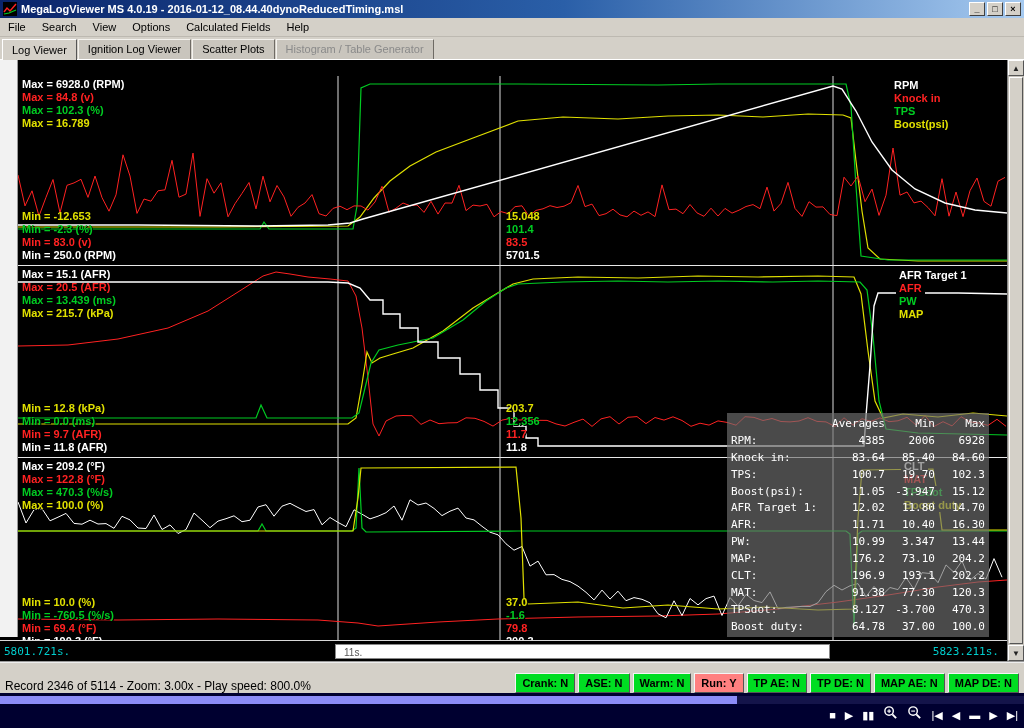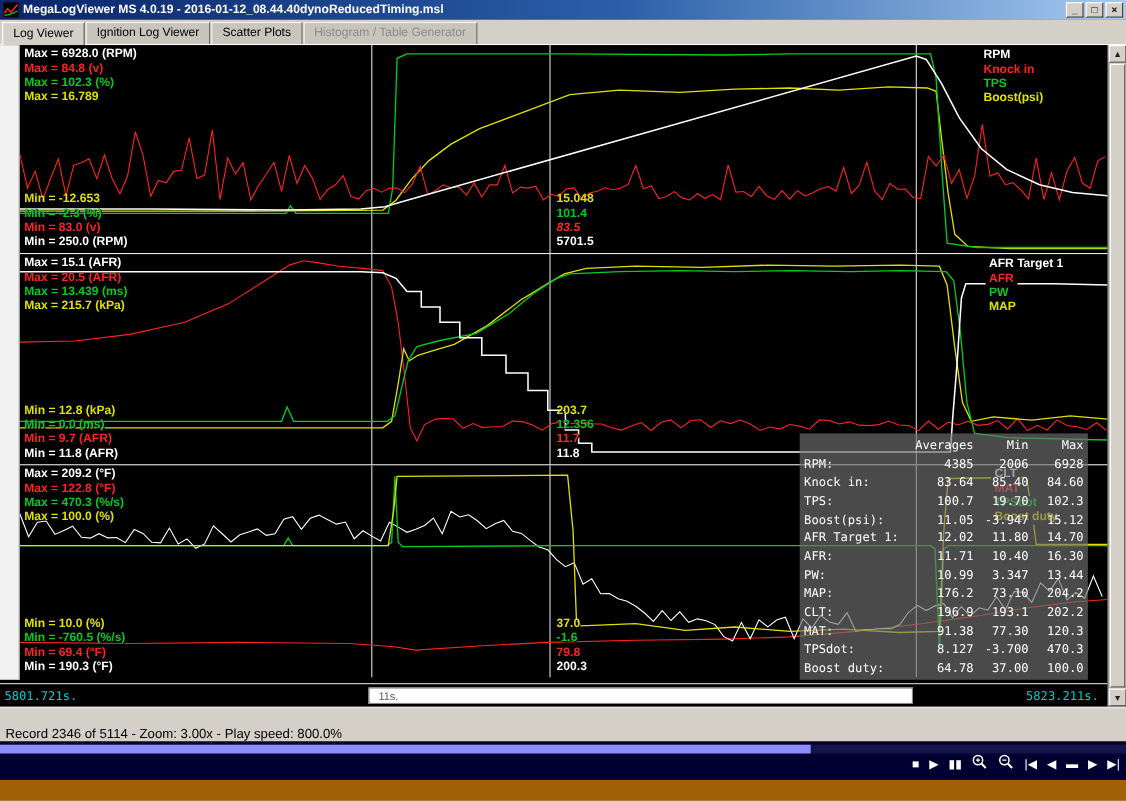--- a/index.html
+++ b/index.html
@@ -27,21 +27,21 @@
             border-bottom:1px solid #fff; }
   .tab { font-size:11px; padding:3px 9px 4px 9px; margin-right:1px; background:#c9c5bd; color:#000;
          border:1px solid; border-color:#f4f2ee #6e6a64 #8a8680 #f4f2ee; border-bottom:none; white-space:nowrap; }
   .tab.active { background:#d4d0c8; border-color:#fff #555 #d4d0c8 #fff; padding-top:4px; position:relative; top:1px; }
   .tab.disabled { color:#8a8a8a; }
 
   
   .chart-wrapper { position:relative; height:601px; background:#000; }
   .left-strip { position:absolute; left:0; top:0; width:18px; height:577px; background:#f2f2f2;
                 border-right:1px solid #9a9a9a; z-index:1; }
-  .panels { position:absolute; left:18px; top:0; width:989px; z-index:2; }
+  .panels { position:absolute; left:18px; top:16px; width:989px; z-index:2; }
   .panel { position:relative; border-bottom:1px solid #e8e8e8; }
   .panel:last-child { border-bottom:none; }
   .panel svg { display:block; }
   .lbl-stack { position:absolute; z-index:3; font-size:11px; font-weight:bold; line-height:13px;
                text-shadow:1px 1px 0 #000; white-space:nowrap; }
   .legend div { background:#000; padding:0 3px; width:max-content; }
 
   
   .stats-table { position:absolute; left:727px; top:353px; width:262px; height:224px; z-index:5;
                  background:rgba(112,112,112,0.66); color:#fff;
@@ -100,20 +100,28 @@
         </svg>
     </span>
     <span class="title-text">MegaLogViewer MS 4.0.19 - 2016-01-12_08.44.40dynoReducedTiming.msl</span>
     <span class="win-buttons">
       <span class="win-btn">_</span>
       <span class="win-btn">□</span>
       <span class="win-btn">×</span>
     </span>
   </div>
 
+  <div class="menubar">
+      <span class="menu-item">File</span>
+      <span class="menu-item">Search</span>
+      <span class="menu-item">View</span>
+      <span class="menu-item">Options</span>
+      <span class="menu-item">Calculated Fields</span>
+      <span class="menu-item">Help</span>
+    </div>
 
   <div class="tabbar">
       <span class="tab active">Log Viewer</span>
       <span class="tab">Ignition Log Viewer</span>
       <span class="tab">Scatter Plots</span>
       <span class="tab disabled">Histogram / Table Generator</span>
     </div>
 
   <div class="chart-wrapper">
     <div class="left-strip"></div>
@@ -136,21 +144,21 @@
           </div>
           <div class="lbl-stack" style="left: 4px; bottom: 3px;">
             <div style="color: rgb(224, 224, 0);">Min = -12.653</div>
             <div style="color: rgb(0, 204, 34);">Min = -2.3 (%)</div>
             <div style="color: rgb(255, 34, 34);">Min = 83.0 (v)</div>
             <div style="color: rgb(255, 255, 255);">Min = 250.0 (RPM)</div>
           </div>
           <div class="lbl-stack" style="left: 488px; bottom: 3px;">
             <div style="color: rgb(224, 224, 0);">15.048</div>
             <div style="color: rgb(0, 204, 34);">101.4</div>
-            <div style="color: rgb(255, 34, 34); font-style: italic;">83.5</div>
+            <div style="color: rgb(255, 34, 34);">83.5</div>
             <div style="color: rgb(255, 255, 255);">5701.5</div>
           </div>
           <div class="lbl-stack legend" style="left: 873px; top: 3px;">
             <div style="color: rgb(255, 255, 255);">RPM</div>
             <div style="color: rgb(255, 34, 34);">Knock in</div>
             <div style="color: rgb(0, 204, 34);">TPS</div>
             <div style="color: rgb(224, 224, 0);">Boost(psi)</div>
           </div>
         </div>
         <div class="panel" style="height: 192px;">
@@ -316,20 +324,30 @@
       <span class="time-label time-start">5801.721s.</span>
       <div class="hthumb">
         <span>11s.</span>
       </div>
       <span class="time-label time-end">5823.211s.</span>
     </div>
   </div>
 
   <div class="statusbar">
     <span>Record 2346 of 5114 - Zoom: 3.00x - Play speed: 800.0%</span>
+    <div class="badges">
+        <span class="badge ok">Crank: N</span>
+        <span class="badge ok">ASE: N</span>
+        <span class="badge ok">Warm: N</span>
+        <span class="badge alert">Run: Y</span>
+        <span class="badge ok">TP AE: N</span>
+        <span class="badge ok">TP DE: N</span>
+        <span class="badge ok">MAP AE: N</span>
+        <span class="badge ok">MAP DE: N</span>
+      </div>
   </div>
 
   <div class="playbar">
     <div class="progress-track">
       <div class="progress-fill"></div>
     </div>
     <div class="pb-buttons">
         <span class="pb-btn">
           <span>■</span>
         </span>

